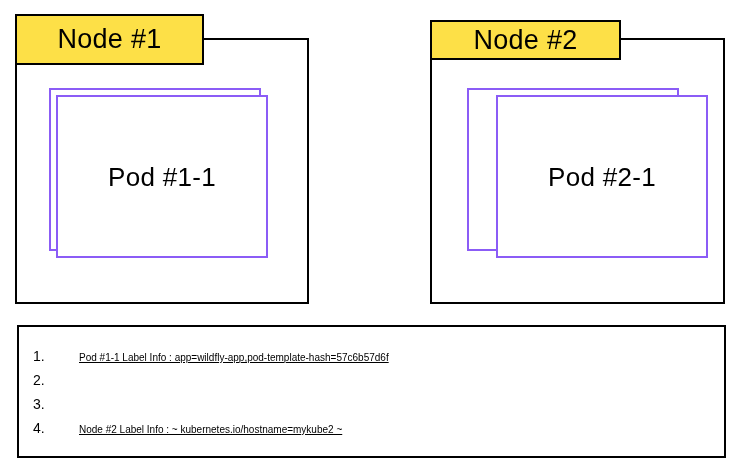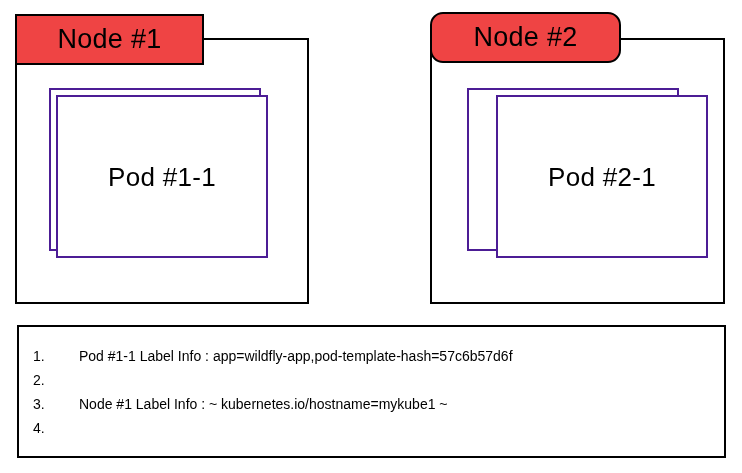--- a/index.html
+++ b/index.html
@@ -35,21 +35,21 @@
     position: absolute;
     box-sizing: border-box;
     border: 2px solid #000000;
     background: #ffffff;
   }
 
   .node-title {
     position: absolute;
     box-sizing: border-box;
     border: 2px solid #000000;
-    background: #ef4444;
+    background: #fde047;
     display: flex;
     align-items: center;
     justify-content: center;
     z-index: 5;
   }
 
   .node-title-label {
     font-size: 27px;
     font-weight: 400;
     line-height: 1;
@@ -59,21 +59,21 @@
 
   
   .pod-stack {
     position: absolute;
     z-index: 3;
   }
 
   .pod-card {
     position: absolute;
     box-sizing: border-box;
-    border: 2px solid #4c1d95;
+    border: 2px solid #8b5cf6;
     background: #ffffff;
   }
 
   .pod-card-back {
     z-index: 1;
   }
 
   .pod-card-front {
     z-index: 2;
     display: flex;
@@ -116,21 +116,22 @@
     white-space: nowrap;
   }
 
   .legend-index {
     width: 46px;
     flex: 0 0 46px;
     font-size: 14px;
   }
 
   .legend-text {
-    font-size: 14px;
+    font-size: 10px;
+    text-decoration: underline;
   }
 </style>
 </head>
 <body>
 
 <div class="canvas">
 
   <div class="node-group">
 
     <div class="node-body" style="left:15px; top:38px; width:294px; height:266px;"></div>
@@ -145,21 +146,21 @@
         <span class="pod-label">Pod #1-1</span>
       </div>
     </div>
 
   </div>
 
   <div class="node-group">
 
     <div class="node-body" style="left:430px; top:38px; width:295px; height:266px;"></div>
 
-    <div class="node-title" style="left:430px; top:12px; width:191px; height:51px;border-radius:13px;">
+    <div class="node-title" style="left:430px; top:20px; width:191px; height:40px;">
       <span class="node-title-label">Node #2</span>
     </div>
 
     <div class="pod-stack">
       <div class="pod-card pod-card-back" style="left:467px; top:88px; width:212px; height:163px;"></div>
       <div class="pod-card pod-card-front" style="left:496px; top:95px; width:212px; height:163px;">
         <span class="pod-label">Pod #2-1</span>
       </div>
     </div>
 
@@ -172,23 +173,23 @@
         <span class="legend-index">1.</span>
         <span class="legend-text">Pod #1-1 Label Info : app=wildfly-app,pod-template-hash=57c6b57d6f</span>
       </div>
 
       <div class="legend-row">
         <span class="legend-index">2.</span>
       </div>
 
       <div class="legend-row">
         <span class="legend-index">3.</span>
-        <span class="legend-text">Node #1 Label Info : ~ kubernetes.io/hostname=mykube1 ~</span>
       </div>
 
       <div class="legend-row">
         <span class="legend-index">4.</span>
+        <span class="legend-text">Node #2 Label Info : ~ kubernetes.io/hostname=mykube2 ~</span>
       </div>
 
     </div>
   </div>
 
 </div>
 
 </body></html>

